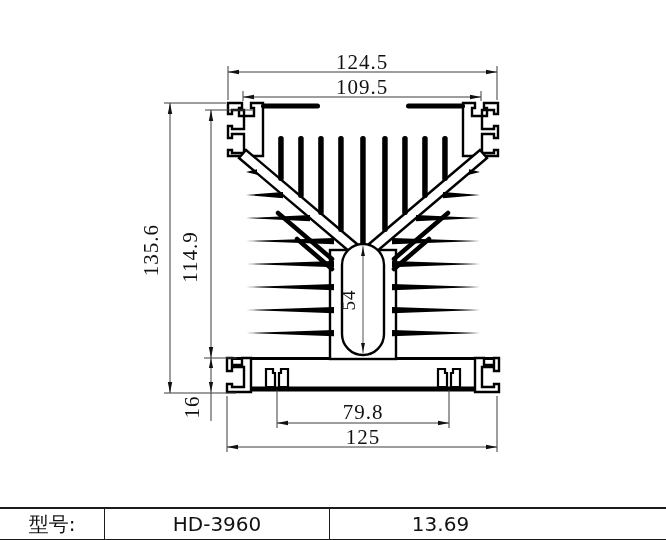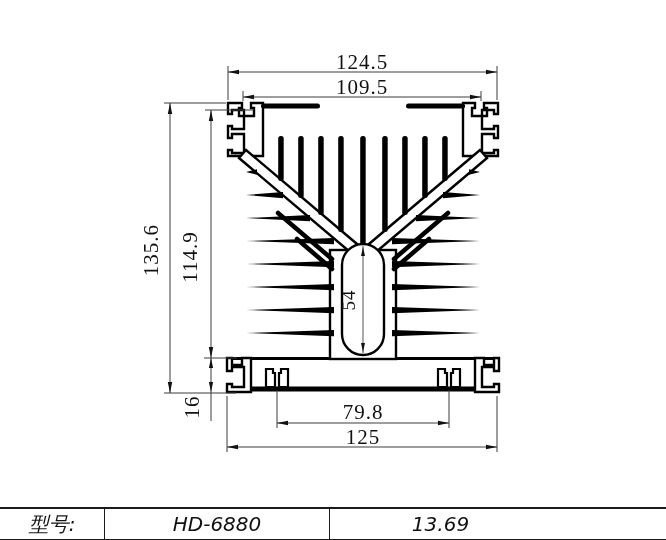--- a/index.html
+++ b/index.html
@@ -6,21 +6,21 @@
   .stage{position:relative;width:666px;height:540px;background:#ffffff;overflow:hidden;
          font-family:"Liberation Sans",sans-serif;}
   svg{position:absolute;left:0;top:0;}
   .dim-text{font-family:"Liberation Serif",serif;font-size:21px;fill:#111;letter-spacing:1px;}
   .dim-text-sm{font-family:"Liberation Serif",serif;font-size:19px;fill:#111;letter-spacing:1px;}
   .spec-table{position:absolute;left:0;top:507px;width:666px;height:30px;
               border-top:2.5px solid #1b1b1b;border-bottom:1.5px solid #1b1b1b;
               display:flex;box-sizing:content-box;}
   .spec-cell{height:30px;line-height:30px;text-align:center;font-size:20px;color:#111;
              border-right:1.5px solid #1b1b1b;box-sizing:border-box;overflow:hidden;
-             font-family:"DejaVu Sans","Liberation Sans",sans-serif;font-style:italic;}
+             font-family:"DejaVu Sans","Liberation Sans",sans-serif;}
   .spec-cell:last-child{border-right:none;}
   .c1{width:105px;} .c2{width:225px;} .c3{width:115px;} .c4{width:221px;}
 </style>
 </head>
 <body>
 
 <div class="stage">
 
 <svg width="666" height="507" viewBox="0 0 666 507">
 
@@ -138,17 +138,17 @@
     <line x1="227" y1="447" x2="497" y2="447"></line>
   </g>
   <polygon points="227,447 238,444.8 238,449.2" fill="#111"></polygon>
   <polygon points="497,447 486,444.8 486,449.2" fill="#111"></polygon>
   <text class="dim-text" x="363" y="444" text-anchor="middle">125</text>
 
 </svg>
 
 <div class="spec-table">
   <div class="spec-cell c1">型号:</div>
-  <div class="spec-cell c2">HD-6880</div>
+  <div class="spec-cell c2">HD-3960</div>
   <div class="spec-cell c4">13.69</div>
 </div>
 
 </div>
 
 </body></html>

